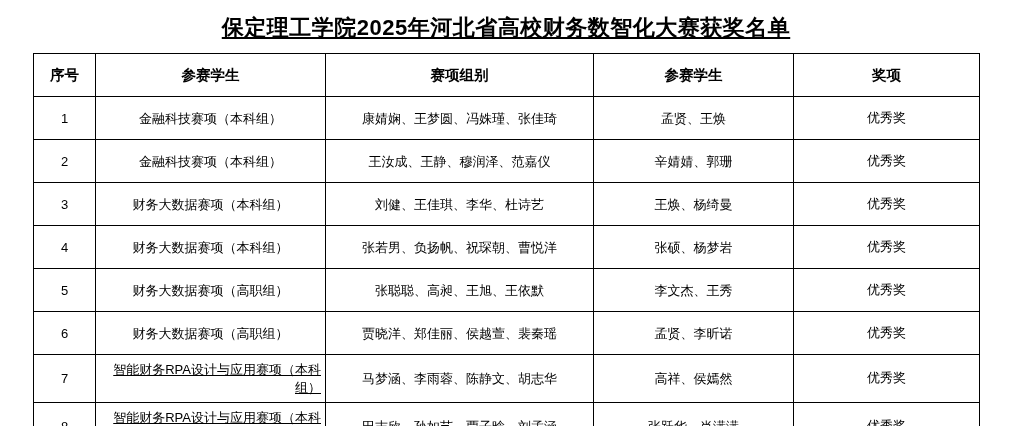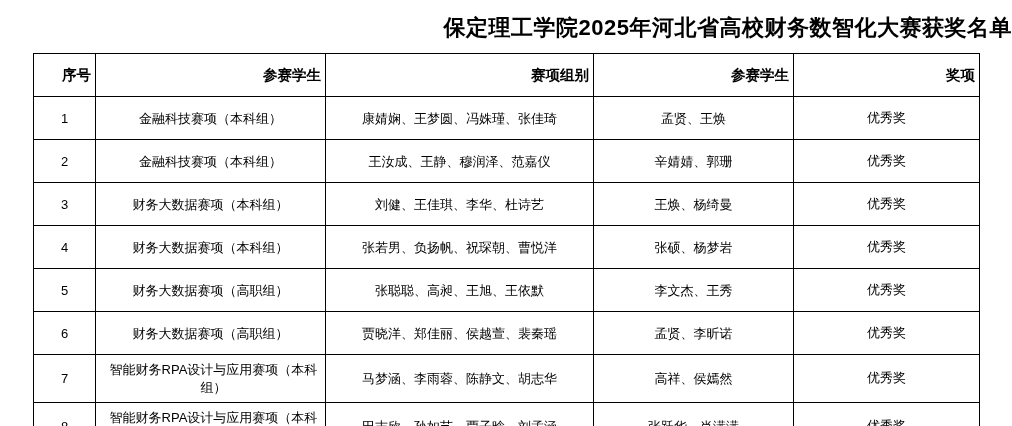--- a/index.html
+++ b/index.html
@@ -13,28 +13,29 @@
     font-family: "Liberation Sans", sans-serif;
     overflow: hidden;
   }
   .page {
     width: 1012px;
     height: 426px;
     position: relative;
     box-sizing: border-box;
   }
   .doc-title {
-    text-align: right;
+    text-align: center;
     font-size: 22px;
     font-weight: bold;
     color: #000000;
     padding-top: 15px;
     padding-bottom: 12px;
     letter-spacing: 0.5px;
     line-height: 1.2;
+    text-decoration: underline;
   }
   .table-wrap {
     padding: 0 33px;
     box-sizing: border-box;
   }
   table.award-table {
     width: 946px;
     border-collapse: collapse;
     table-layout: fixed;
     background: #ffffff;
@@ -45,37 +46,37 @@
     text-align: center;
     vertical-align: middle;
     color: #000000;
     padding: 6px 4px;
     line-height: 1.35;
   }
   table.award-table th {
     font-size: 14.5px;
     font-weight: bold;
     height: 30px;
-    text-align: right;
   }
   table.award-table td {
     font-size: 13px;
     height: 30px;
   }
   td.col-no {
     font-size: 12.5px;
   }
   td.col-group {
     font-size: 13px;
     padding-left: 6px;
     padding-right: 6px;
   }
   td.col-group.wrap {
-    text-align: center;
+    text-align: right;
     padding-left: 10px;
+    text-decoration: underline;
   }
   td.col-students {
     font-size: 13px;
   }
   td.col-teachers {
     font-size: 13px;
   }
   td.col-award {
     font-size: 13px;
     font-family: Liberation Mono, monospace;

